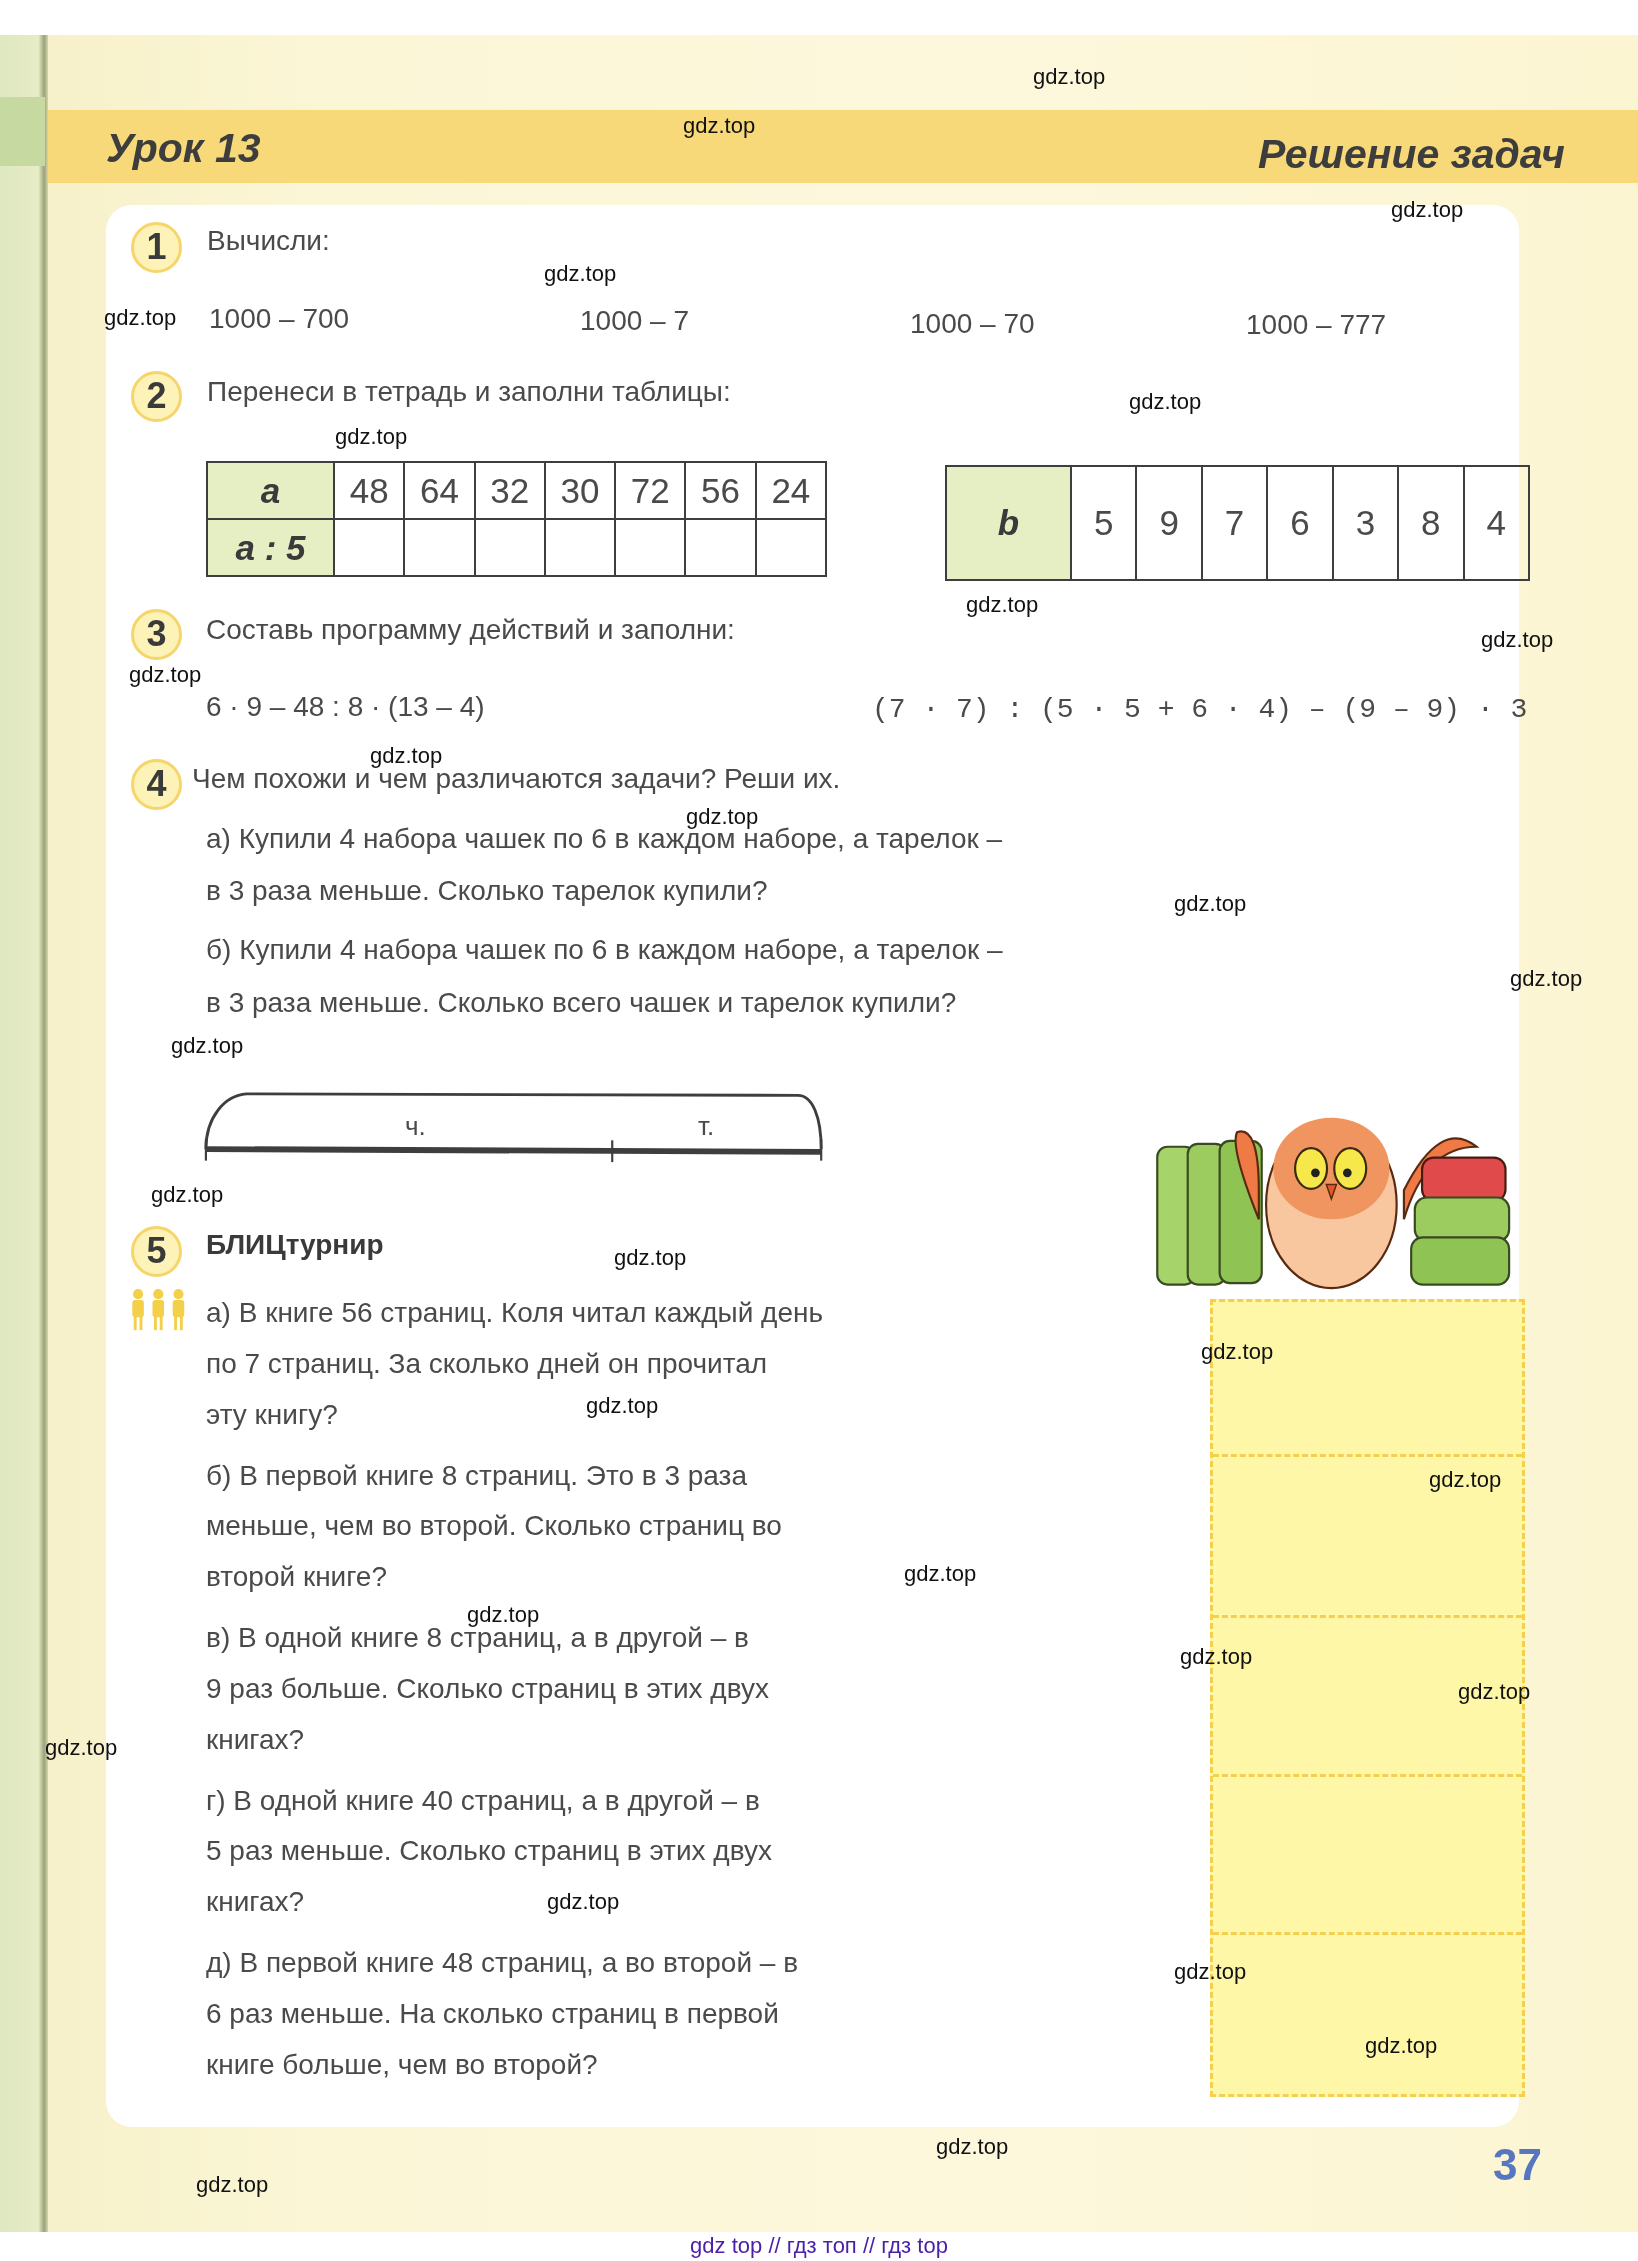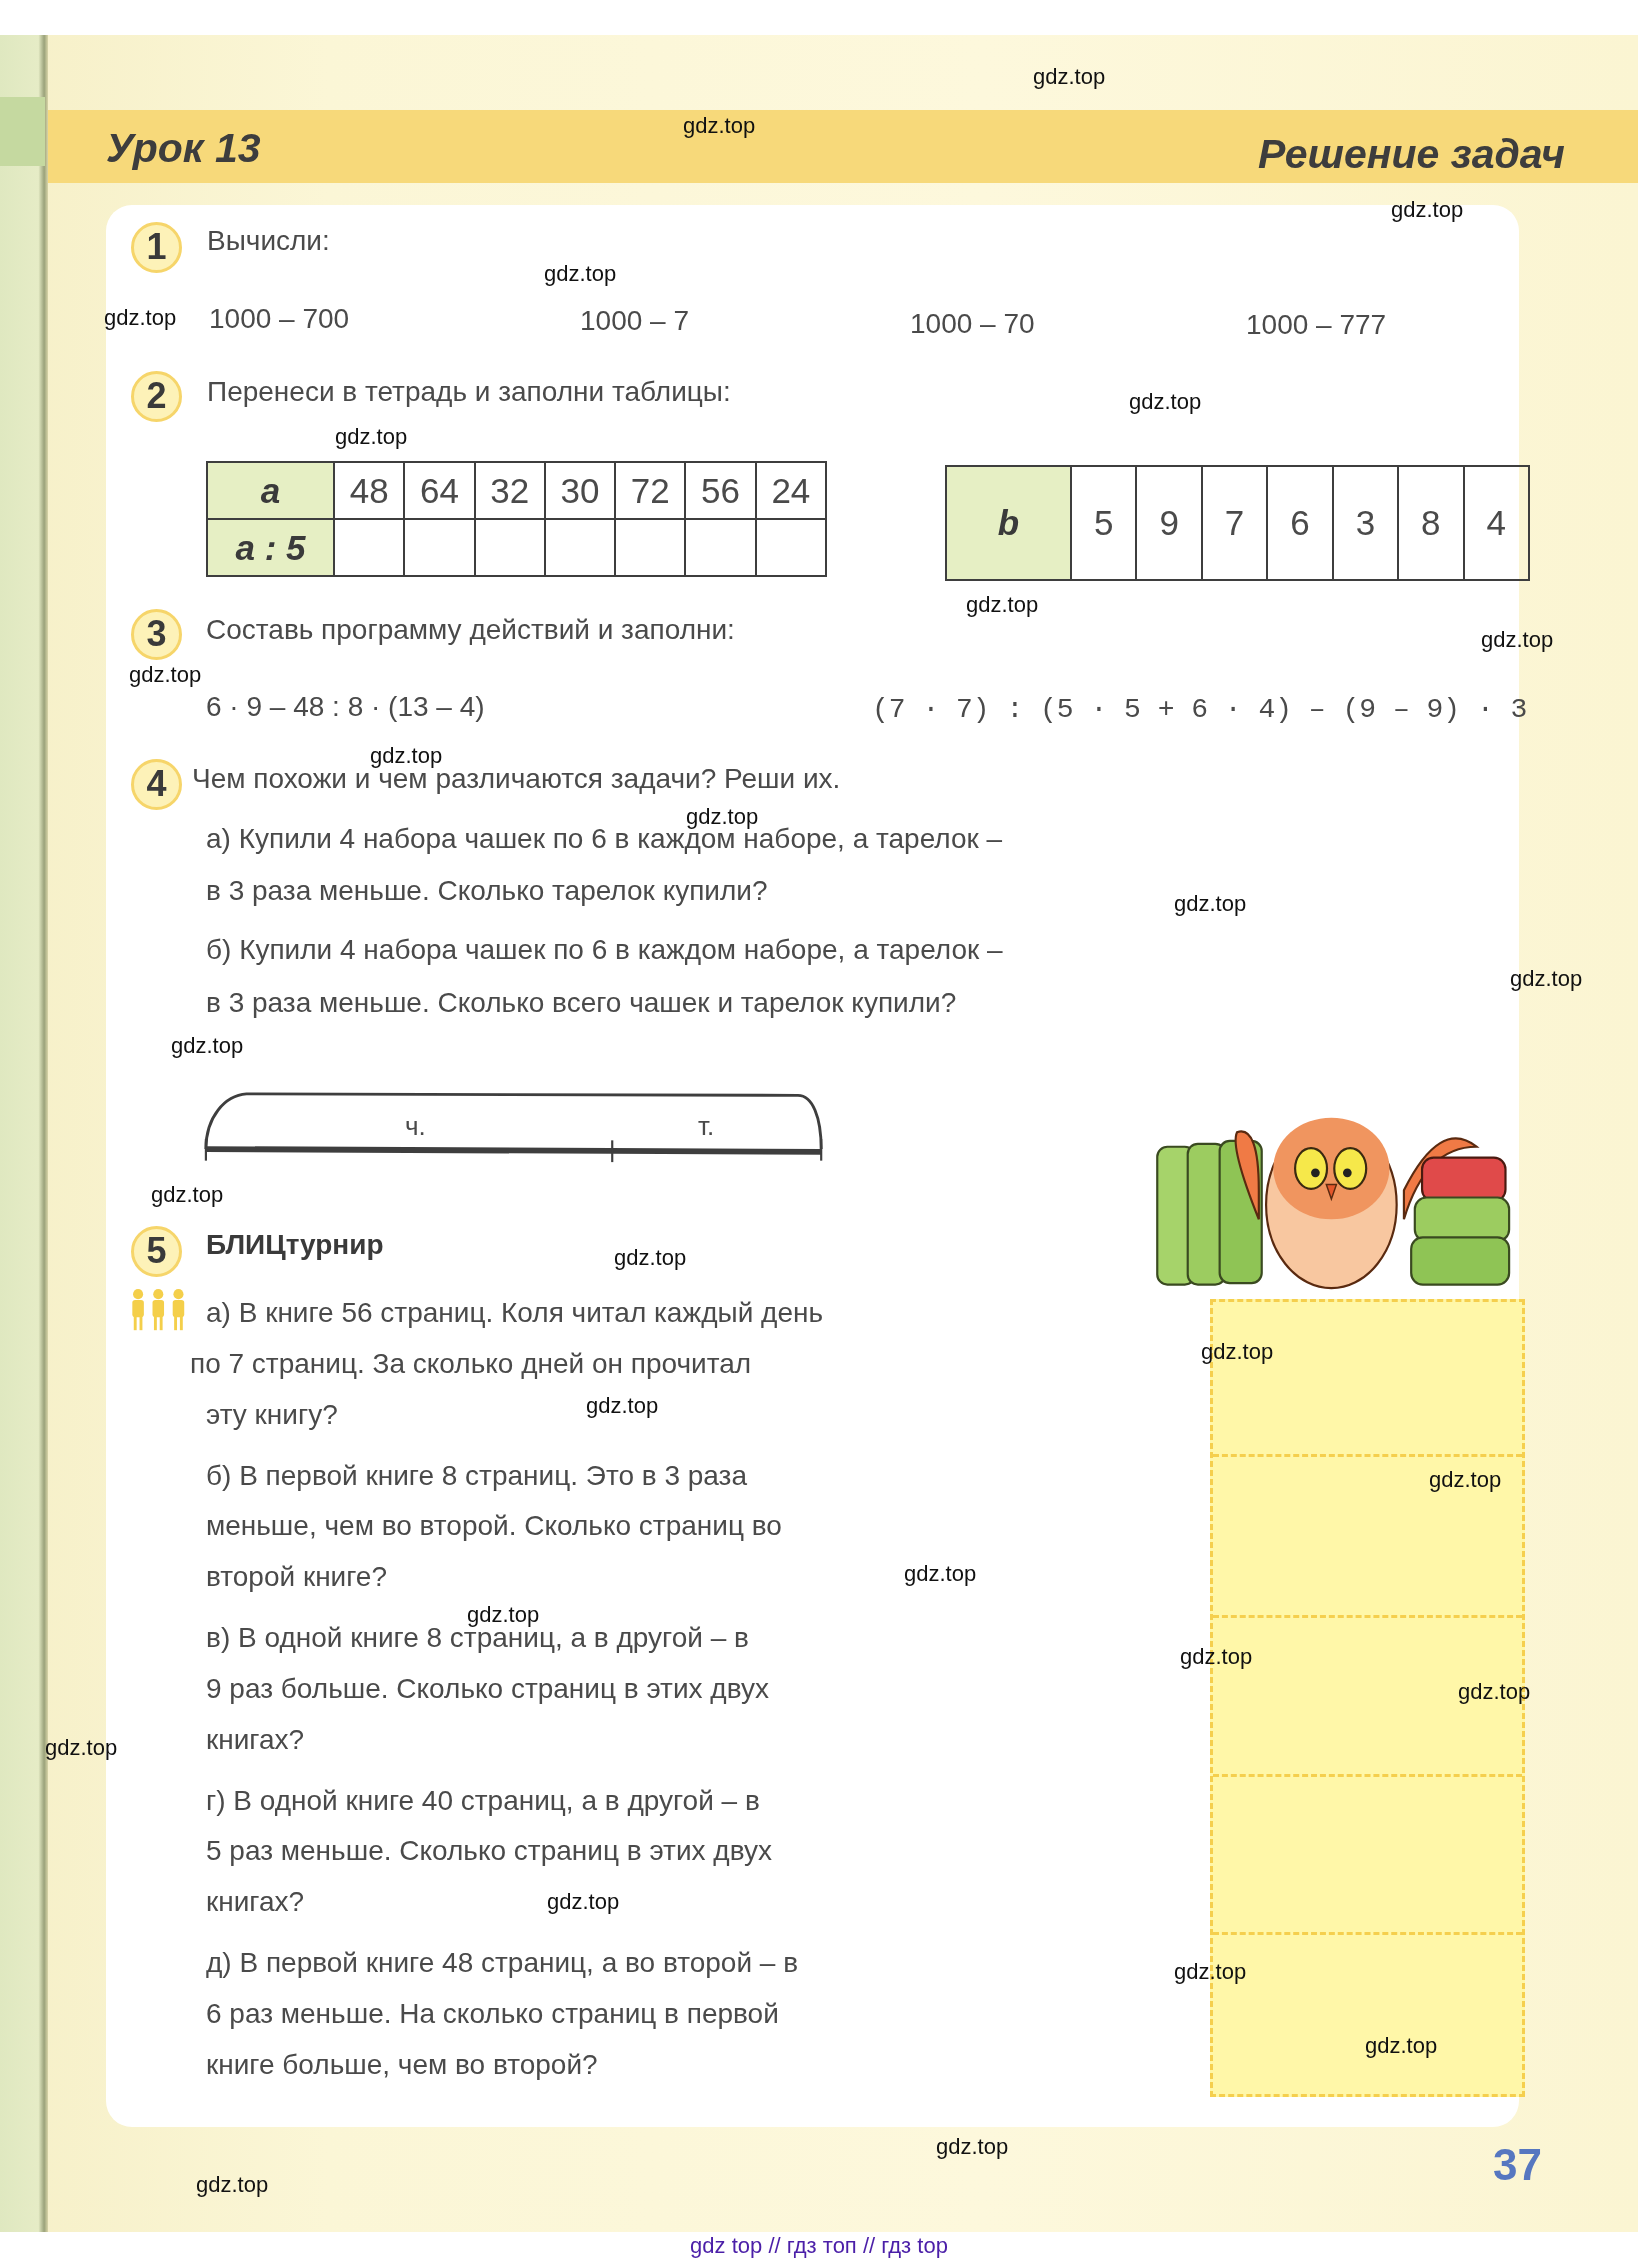--- a/index.html
+++ b/index.html
@@ -148,21 +148,21 @@
       <rect x="36" y="38" width="4" height="20"></rect>
       <rect x="44" y="38" width="4" height="20"></rect>
     <circle cx="70" cy="8" r="7"></circle>
       <rect x="62" y="16" width="16" height="24" rx="4"></rect>
       <rect x="64" y="38" width="4" height="20"></rect>
       <rect x="72" y="38" width="4" height="20"></rect>
   </g>
 </svg>
 
 <div class="abs txt" style="left:206px;top:1297px;">а) В книге 56 страниц. Коля читал каждый день</div>
-<div class="abs txt" style="left:190px;top:1348px;">по 7 страниц. За сколько дней он прочитал</div>
+<div class="abs txt" style="left:206px;top:1348px;">по 7 страниц. За сколько дней он прочитал</div>
 <div class="abs txt" style="left:206px;top:1399px;">эту книгу?</div>
 
 <div class="abs txt" style="left:206px;top:1460px;">б) В первой книге 8 страниц. Это в 3 раза</div>
 <div class="abs txt" style="left:206px;top:1510px;">меньше, чем во второй. Сколько страниц во</div>
 <div class="abs txt" style="left:206px;top:1561px;">второй книге?</div>
 
 <div class="abs txt" style="left:206px;top:1622px;">в) В одной книге 8 страниц, а в другой – в</div>
 <div class="abs txt" style="left:206px;top:1673px;">9 раз больше. Сколько страниц в этих двух</div>
 <div class="abs txt" style="left:206px;top:1724px;">книгах?</div>
 

